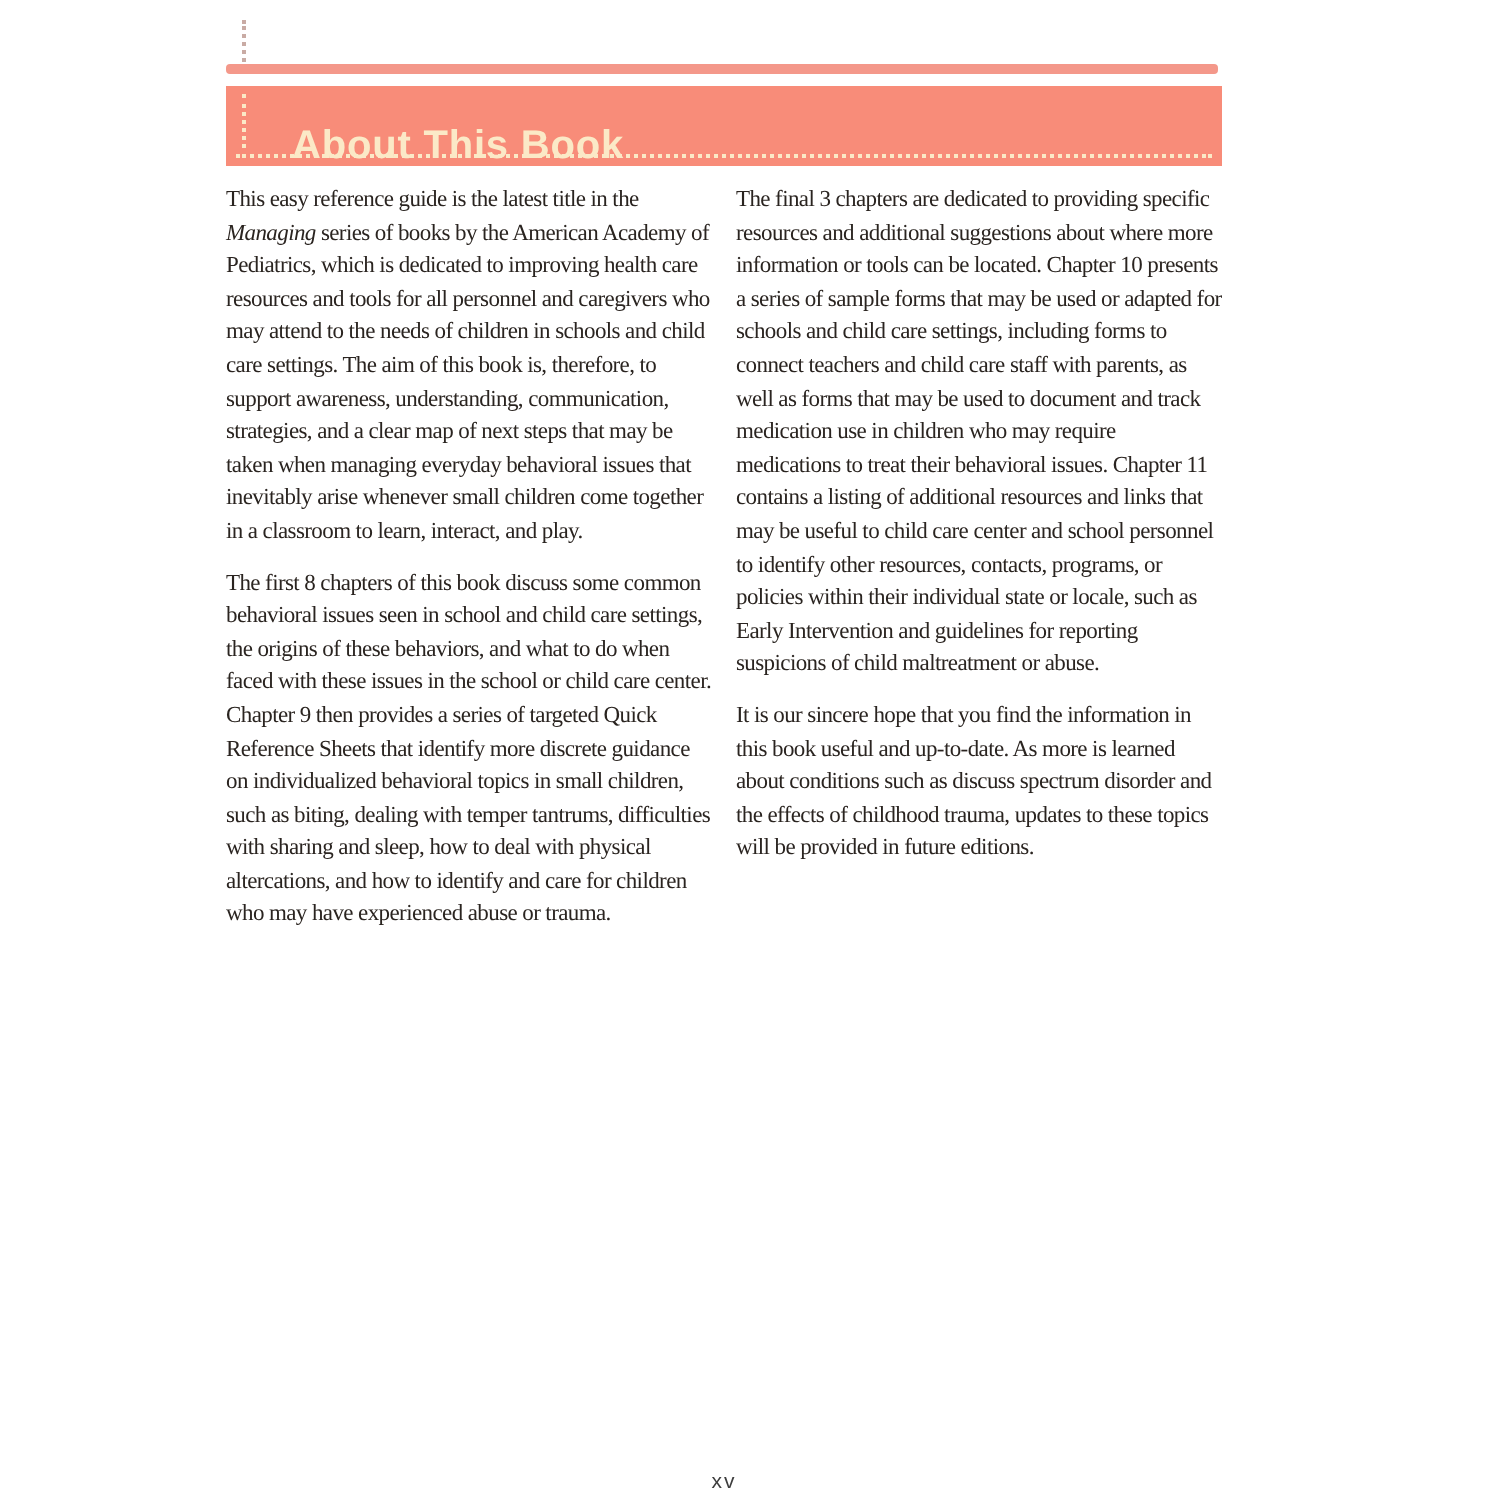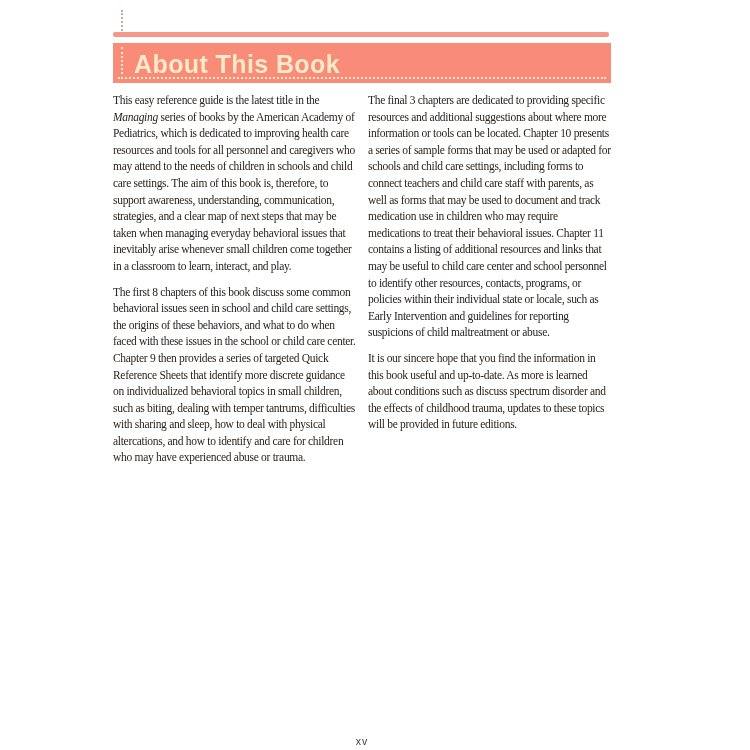--- a/index.html
+++ b/index.html
@@ -34,25 +34,25 @@
   }
   .banner {
     position: absolute;
     left: 113px;
     top: 43px;
     width: 498px;
     height: 40px;
     background: var(--banner-bg, #f88c79);
   }
   .banner-title {
-    margin: 0;
+    margin: 12px;
     padding: 7px 0 0 21px;
     font-family: "Liberation Sans", sans-serif;
     font-weight: bold;
-    font-size: 25px;
+    font-size: 20px;
     letter-spacing: 0.4px;
     color: var(--banner-title, #fbe9c7);
   }
   .banner-left-dots {
     position: absolute;
     left: 8px;
     top: 4px;
     bottom: 9px;
     width: 0;
     border-left: 2px dotted var(--banner-dots, #fbe9c7);

